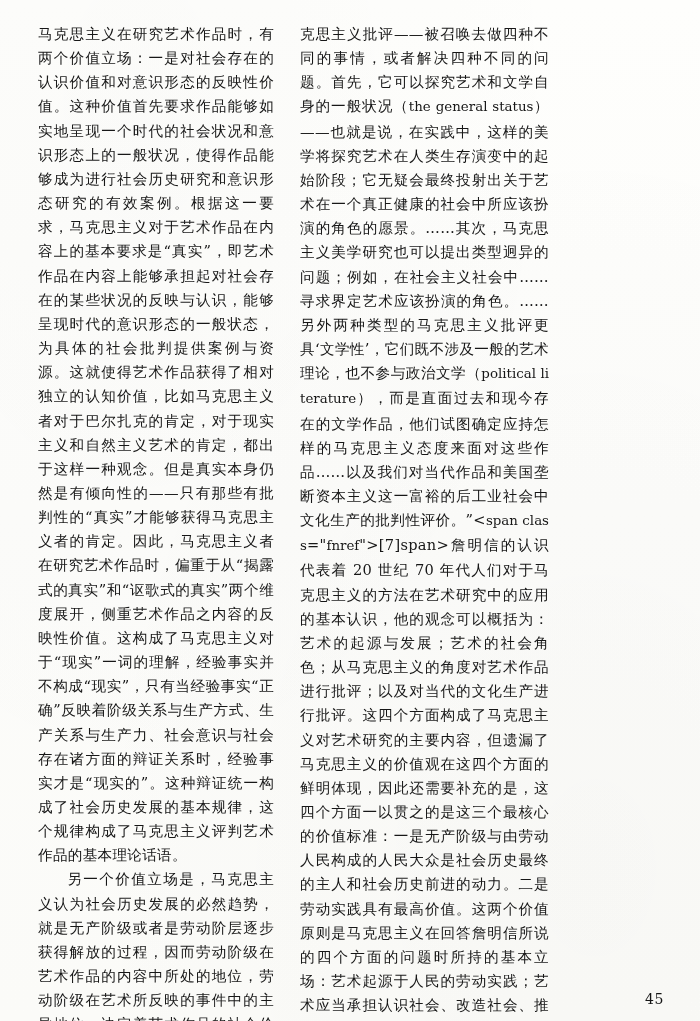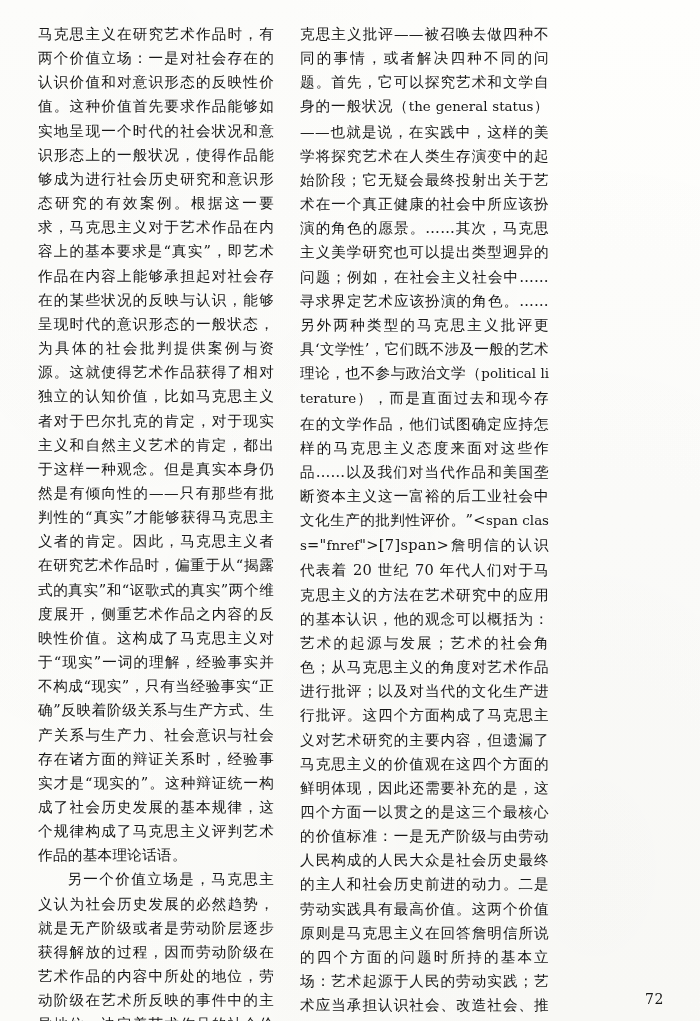--- a/index.html
+++ b/index.html
@@ -99,15 +99,15 @@
 
     </div>
 
     <div class="column right">
       <p class="para cont">克思主义批评——被召唤去做四种不同的事情，或者解决四种不同的问题。首先，它可以探究艺术和文学自身的一般状况（<span class="latin">the general status</span>）——也就是说，在实践中，这样的美学将探究艺术在人类生存演变中的起始阶段；它无疑会最终投射出关于艺术在一个真正健康的社会中所应该扮演的角色的愿景。……其次，马克思主义美学研究也可以提出类型迥异的问题；例如，在社会主义社会中……寻求界定艺术应该扮演的角色。……另外两种类型的马克思主义批评更具‘文学性’，它们既不涉及一般的艺术理论，也不参与政治文学（<span class="latin">political literature</span>），而是直面过去和现今存在的文学作品，他们试图确定应持怎样的马克思主义态度来面对这些作品……以及我们对当代作品和美国垄断资本主义这一富裕的后工业社会中文化生产的批判性评价。”&lt;<span class="latin">span class</span>="<span class="latin">fnref</span>"&gt;[7]span&gt;詹明信的认识代表着 20 世纪 70 年代人们对于马克思主义的方法在艺术研究中的应用的基本认识，他的观念可以概括为：艺术的起源与发展；艺术的社会角色；从马克思主义的角度对艺术作品进行批评；以及对当代的文化生产进行批评。这四个方面构成了马克思主义对艺术研究的主要内容，但遗漏了马克思主义的价值观在这四个方面的鲜明体现，因此还需要补充的是，这四个方面一以贯之的是这三个最核心的价值标准：一是无产阶级与由劳动人民构成的人民大众是社会历史最终的主人和社会历史前进的动力。二是劳动实践具有最高价值。这两个价值原则是马克思主义在回答詹明信所说的四个方面的问题时所持的基本立场：艺术起源于人民的劳动实践；艺术应当承担认识社会、改造社会、推动社会进步的功能；艺术作品的人民性是批评艺术的基本尺度。三是文化生产对于民众的意义，如果是启迪和鼓舞民众斗争与解放的，那么就是进步的和值得肯定的；如果是麻醉民众，消磨民众之斗志的，那就是反动的。</p>
       <p class="para">马克思主义的价值立场在艺术研究中的确立带来的不仅仅是定性研究，实际上定性研究不是目的，其真正目的在于，通过研究艺术作品，根据艺术作品所反映的社会现象与社会问题，深入反思这些现象和问题中所蕴含着的不平等与压迫，以及展现劳动人民针对诸种不平等与压迫而采取的反抗，或者呈现反抗不平等的诸种表征，构成了马克思主义艺术研究的又一个鲜明特征；只有那些直接或间接参与到对不平等的反抗与斗争之中的作品，才被认为是伟大的；只有那些反映了不平等与压迫的作品，才被认为是真实的。这构成了当代马克思主义者在对艺术作品进行价值评判时的一个维度，当然</p>
     </div>
 
   </div>
 
-  <div id="page-number">72</div>
+  <div id="page-number">45</div>
 
 </div>
 
 </body></html>

